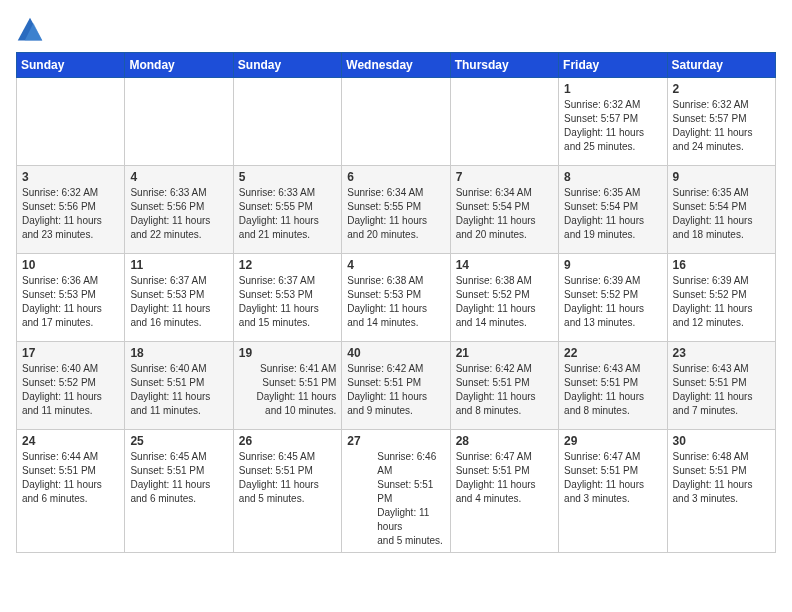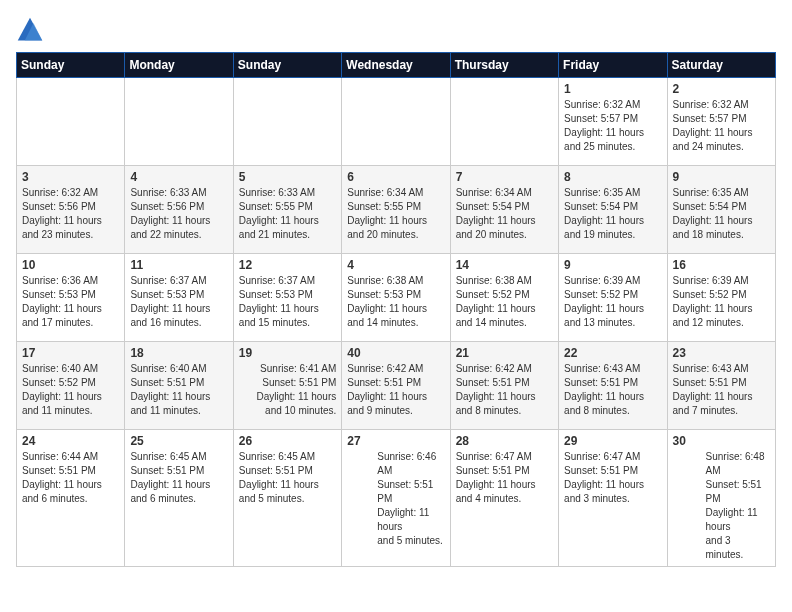--- a/index.html
+++ b/index.html
@@ -43,21 +43,21 @@
     .location {
       font-size: 14px;
       color: #444;
     }
     .calendar {
       width: 100%;
       border-collapse: collapse;
       table-layout: fixed;
     }
     .calendar th {
-      background: #0f172a;
+      background: #1d4ed8;
       color: #fff;
       font-size: 12px;
       font-weight: bold;
       padding: 5px 4px;
       border: 1px solid #1a5aaa;
       text-align: left;
     }
     .calendar td {
       border: 1px solid #ccc;
       vertical-align: top;
@@ -330,20 +330,20 @@
         </td>
         <td>
           <span class="day-num">29</span>
           <div class="cell-info" style="white-space: pre-line;">Sunrise: 6:47 AM
 Sunset: 5:51 PM
 Daylight: 11 hours
 and 3 minutes.</div>
         </td>
         <td>
           <span class="day-num">30</span>
-          <div class="cell-info" style="white-space: pre-line; margin-left: 33px;">Sunrise: 6:48 AM
+          <div class="cell-info" style="white-space: pre-line;">Sunrise: 6:48 AM
 Sunset: 5:51 PM
 Daylight: 11 hours
 and 3 minutes.</div>
         </td>
       </tr>
     </tbody>
 </table>
 
 </body></html>

